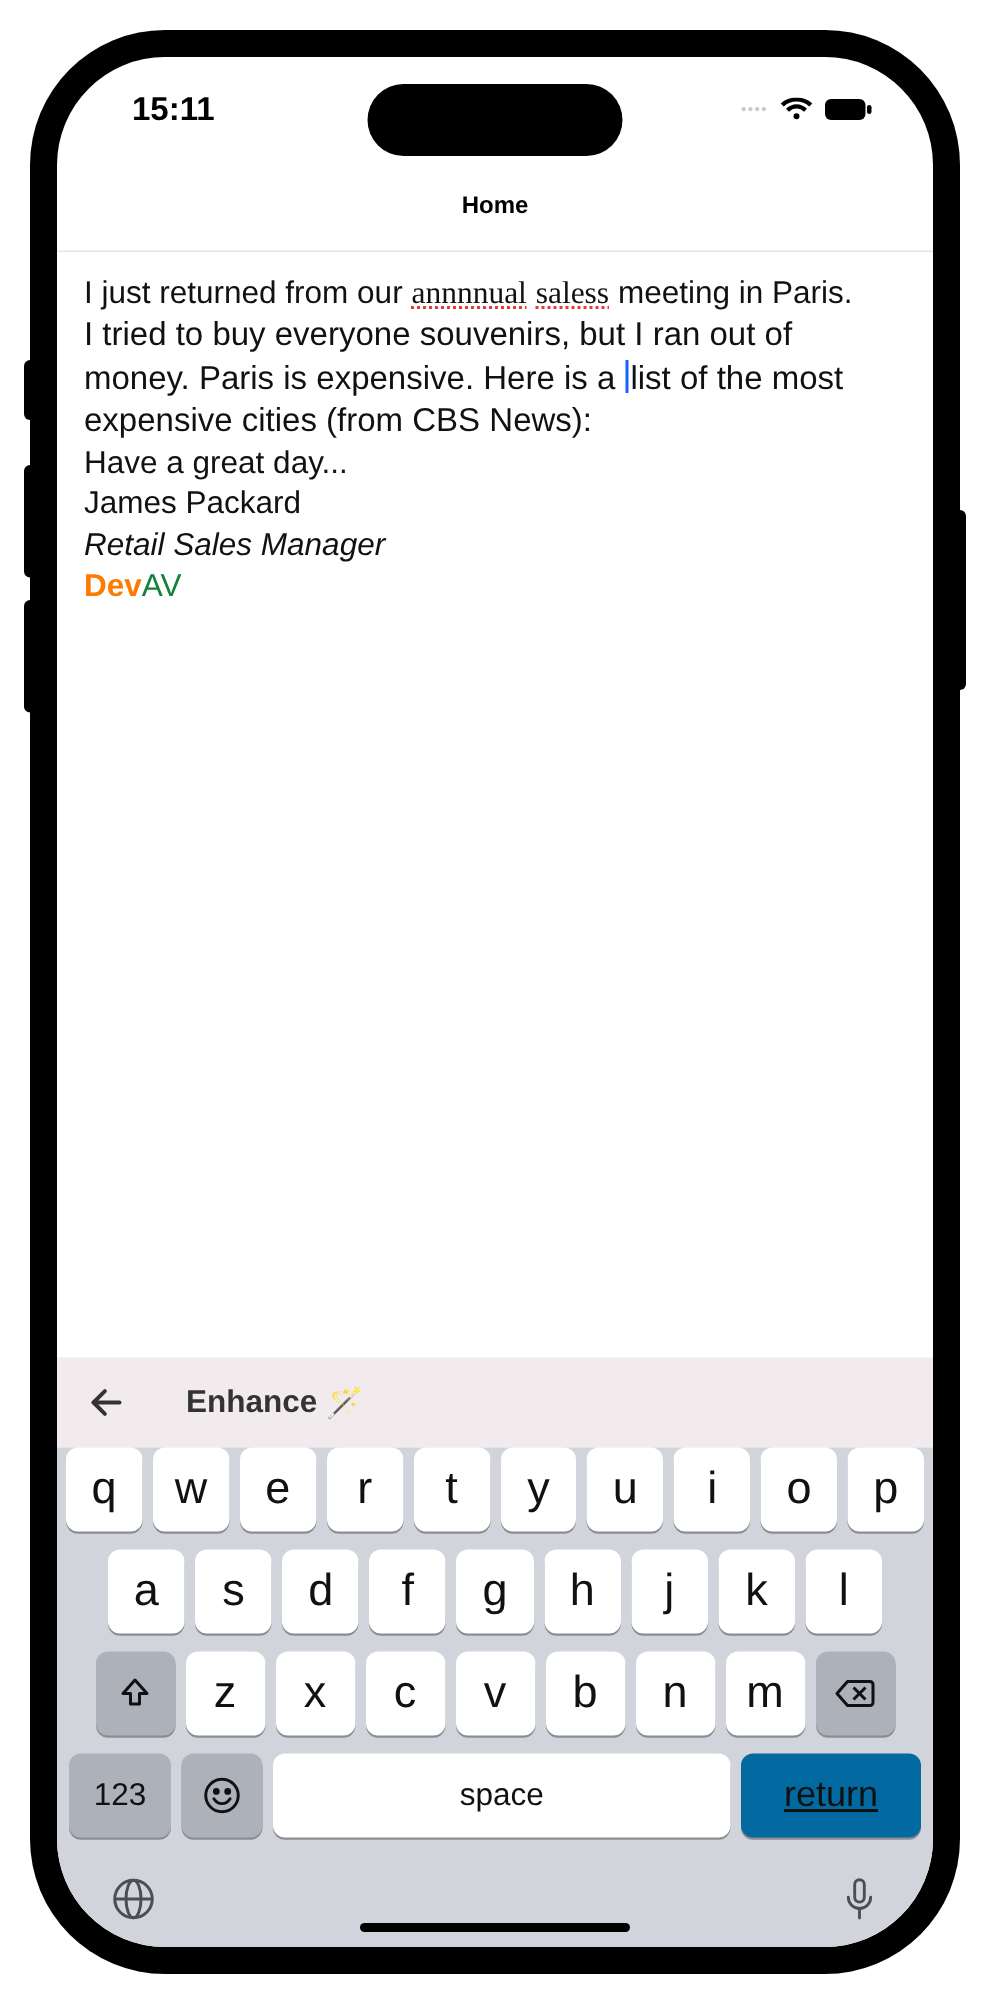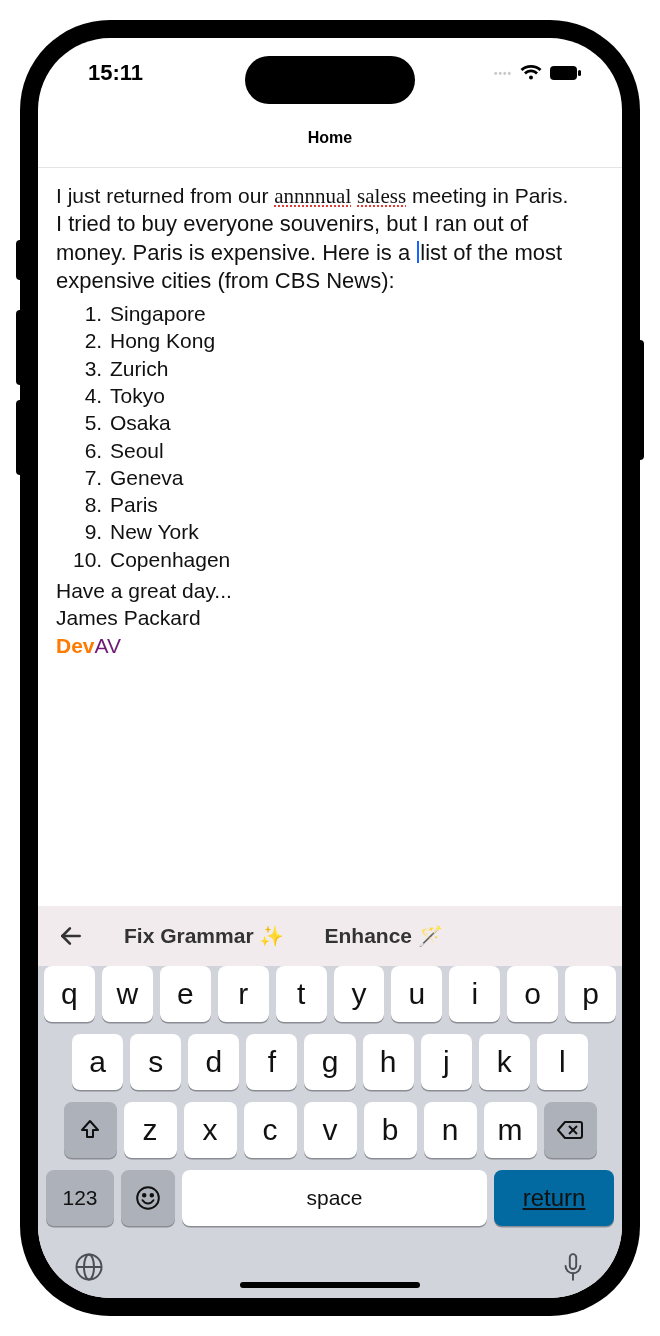--- a/index.html
+++ b/index.html
@@ -98,21 +98,21 @@
     vertical-align: -3px;
     margin: 0 1px;
   }
   .editor ol {
     margin: 4px 0 4px 52px;
     padding: 0;
   }
   .editor ol li { padding-left: 2px; }
   .sig-title { font-style: italic; }
   .sig-brand .dev { color: #ff7a00; font-weight: 700; }
-  .sig-brand .av  { color: #701a75; font-weight: 500; }
+  .sig-brand .av  { color: #15803d; font-weight: 500; }
   .para2 { font-size: 22px; }
   
   .ai-bar {
     height: 60px;
     background: #f2ebed;
     display: flex;
     align-items: center;
     gap: 40px;
     padding: 0 20px;
     font-size: 21px;
@@ -244,49 +244,34 @@
       <span>Home</span>
     </div>
 
     <div class="editor">
       <div class="line">
         <span>I just returned from our </span><span class="spellerr">annnnual</span><span> </span><span class="spellerr">saless</span><span> meeting in Paris.</span>
       </div>
       <div class="line para2">
         <span>I tried to buy everyone souvenirs, but I ran out of money. Paris is expensive. Here is a </span><span class="caret"></span><span>list of the most expensive cities (from CBS News):</span>
       </div>
-      <ol>
-        <li>Singapore</li>
-        <li>Hong Kong</li>
-        <li>Zurich</li>
-        <li>Tokyo</li>
-        <li>Osaka</li>
-        <li>Seoul</li>
-        <li>Geneva</li>
-        <li>Paris</li>
-        <li>New York</li>
-        <li>Copenhagen</li>
-      </ol>
       <div class="line">Have a great day...</div>
       <div class="line">James Packard</div>
+      <div class="line sig-title">Retail Sales Manager</div>
       <div class="line sig-brand">
         <span class="dev">Dev</span><span class="av">AV</span>
       </div>
     </div>
 
     <div class="ai-bar">
       <span class="back">
         <svg width="26" height="26" viewBox="0 0 24 24" fill="none" stroke="#333" stroke-width="2.4" stroke-linecap="round" stroke-linejoin="round">
             <line x1="20" y1="12" x2="4" y2="12"></line>
             <polyline points="11 5 4 12 11 19"></polyline>
           </svg>
-      </span>
-      <span class="ai-btn">
-        <span>Fix Grammar</span>
-        <span class="sparkle">✨</span>
       </span>
       <span class="ai-btn">
         <span>Enhance</span>
         <span class="wand">🪄</span>
       </span>
     </div>
 
     <div class="keyboard">
       <div class="key-rows">
         <div class="krow r1">

